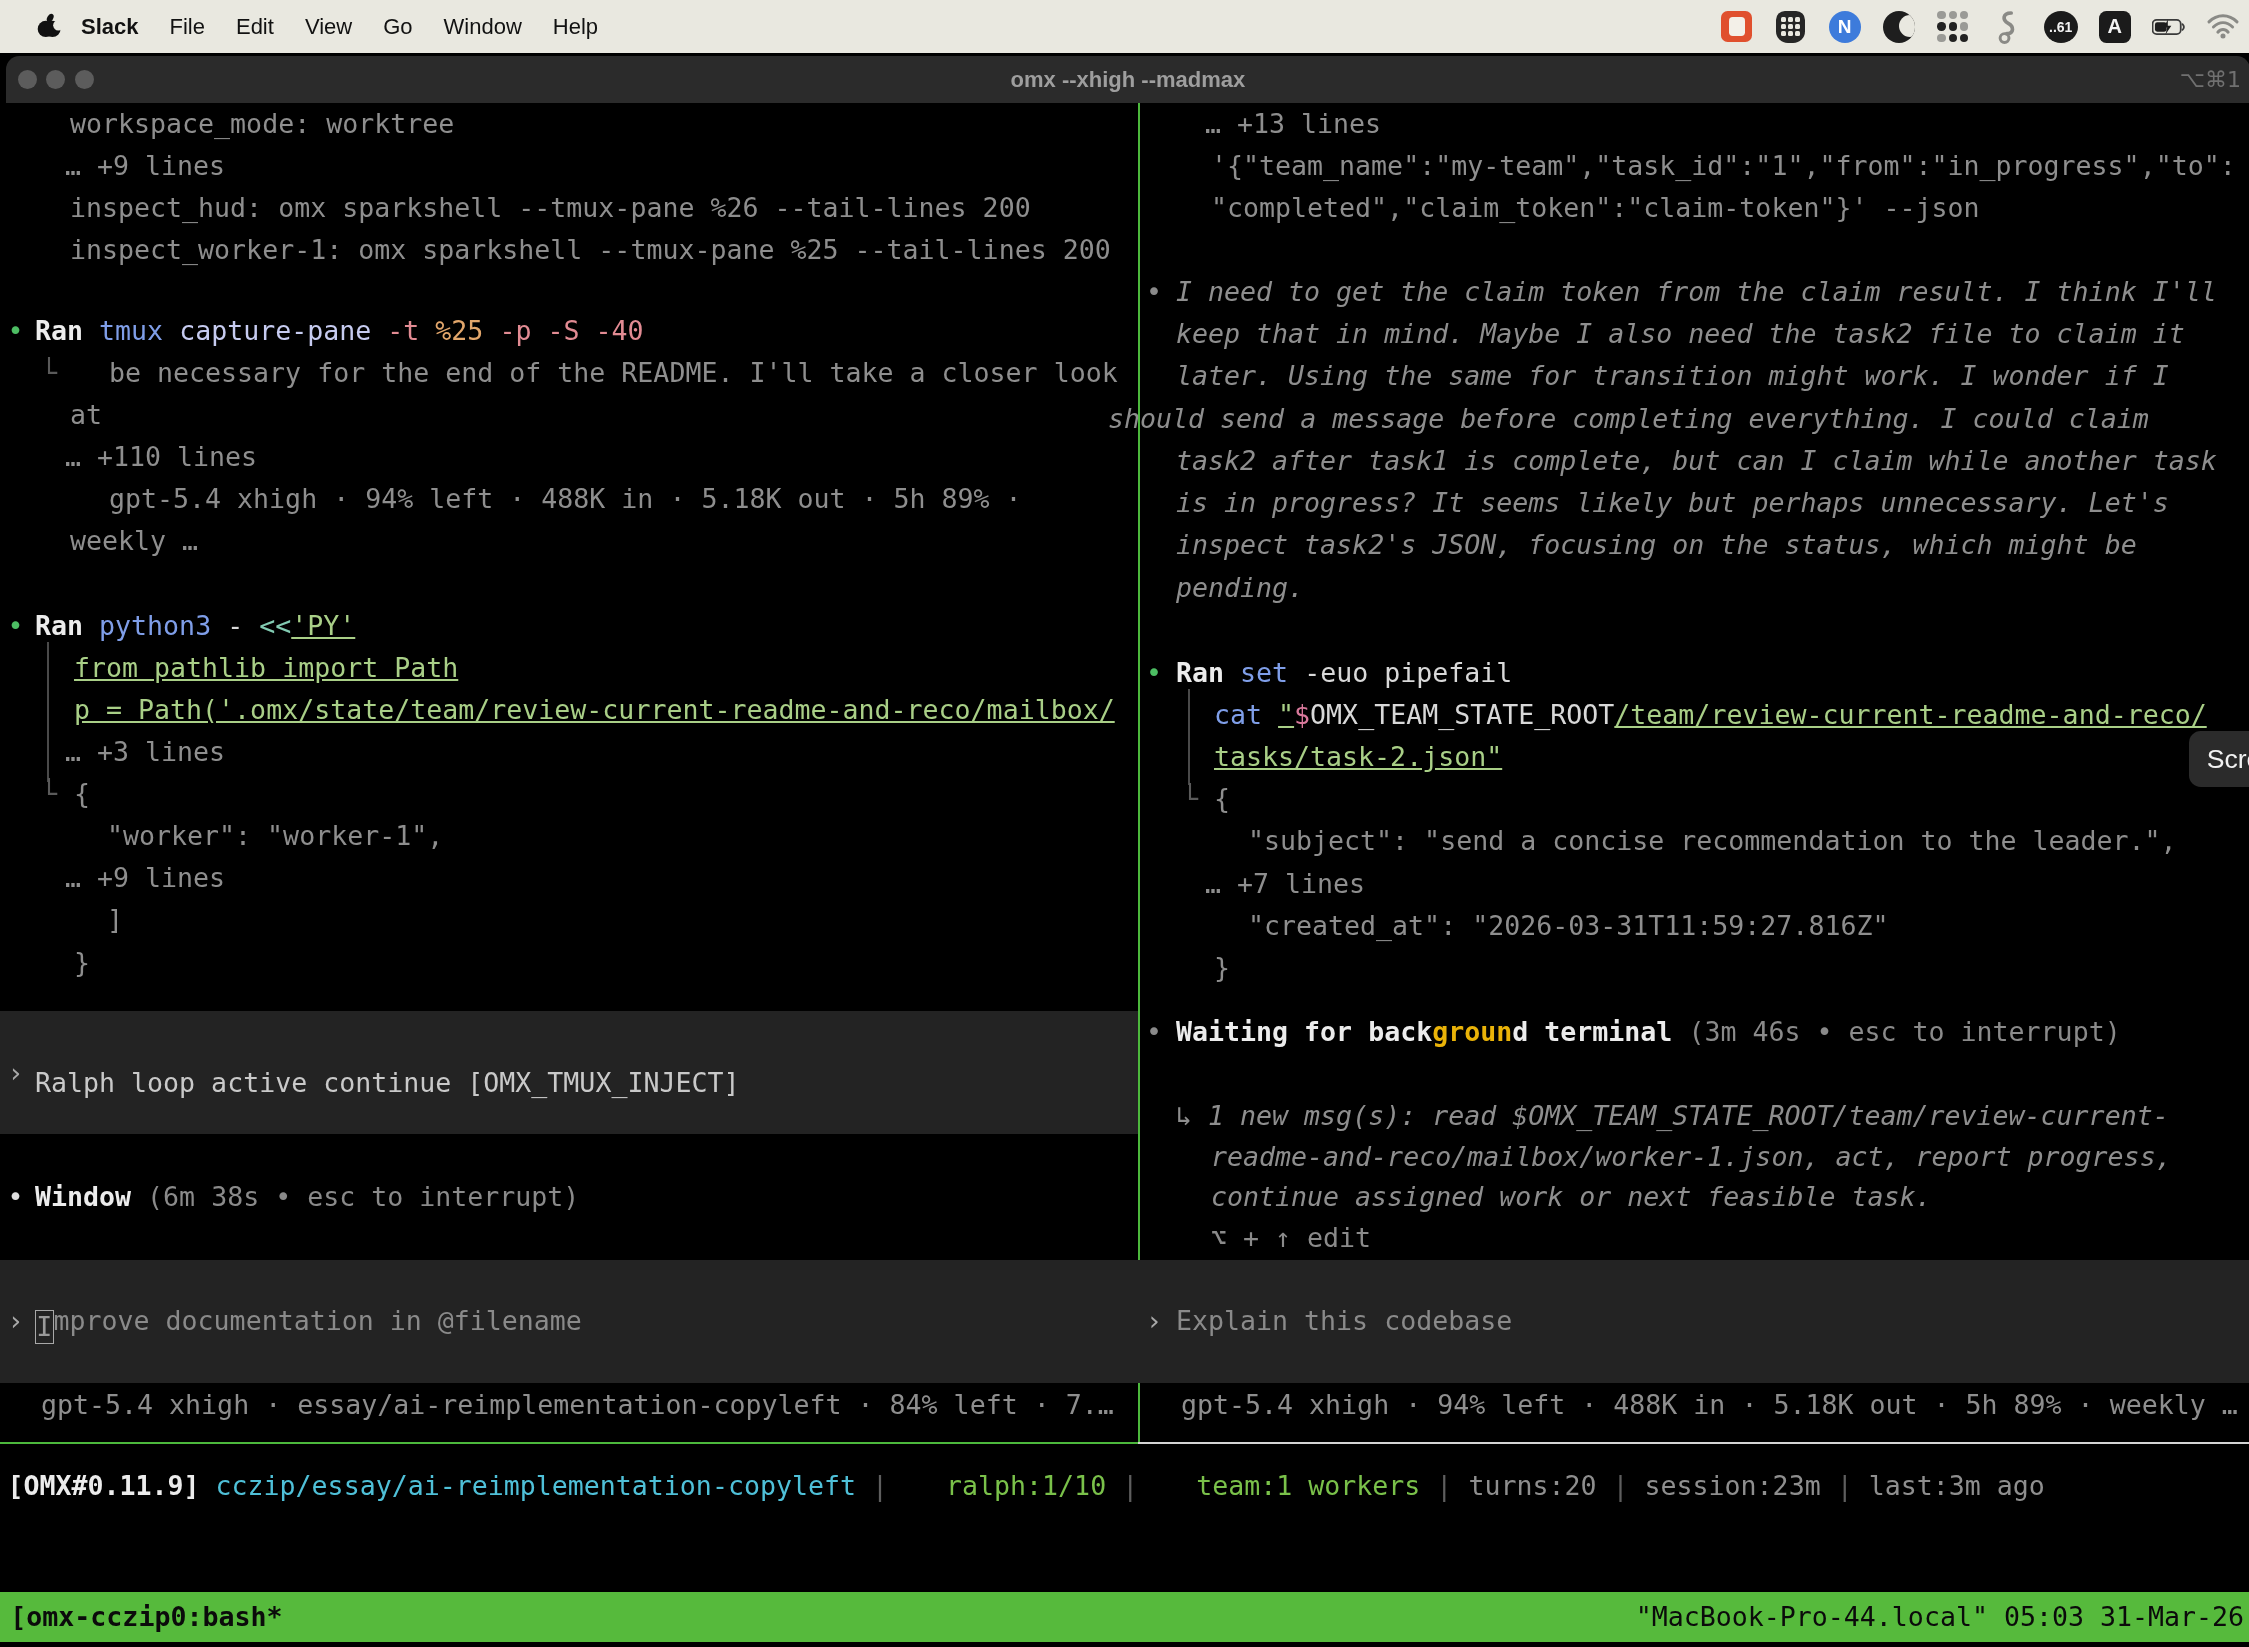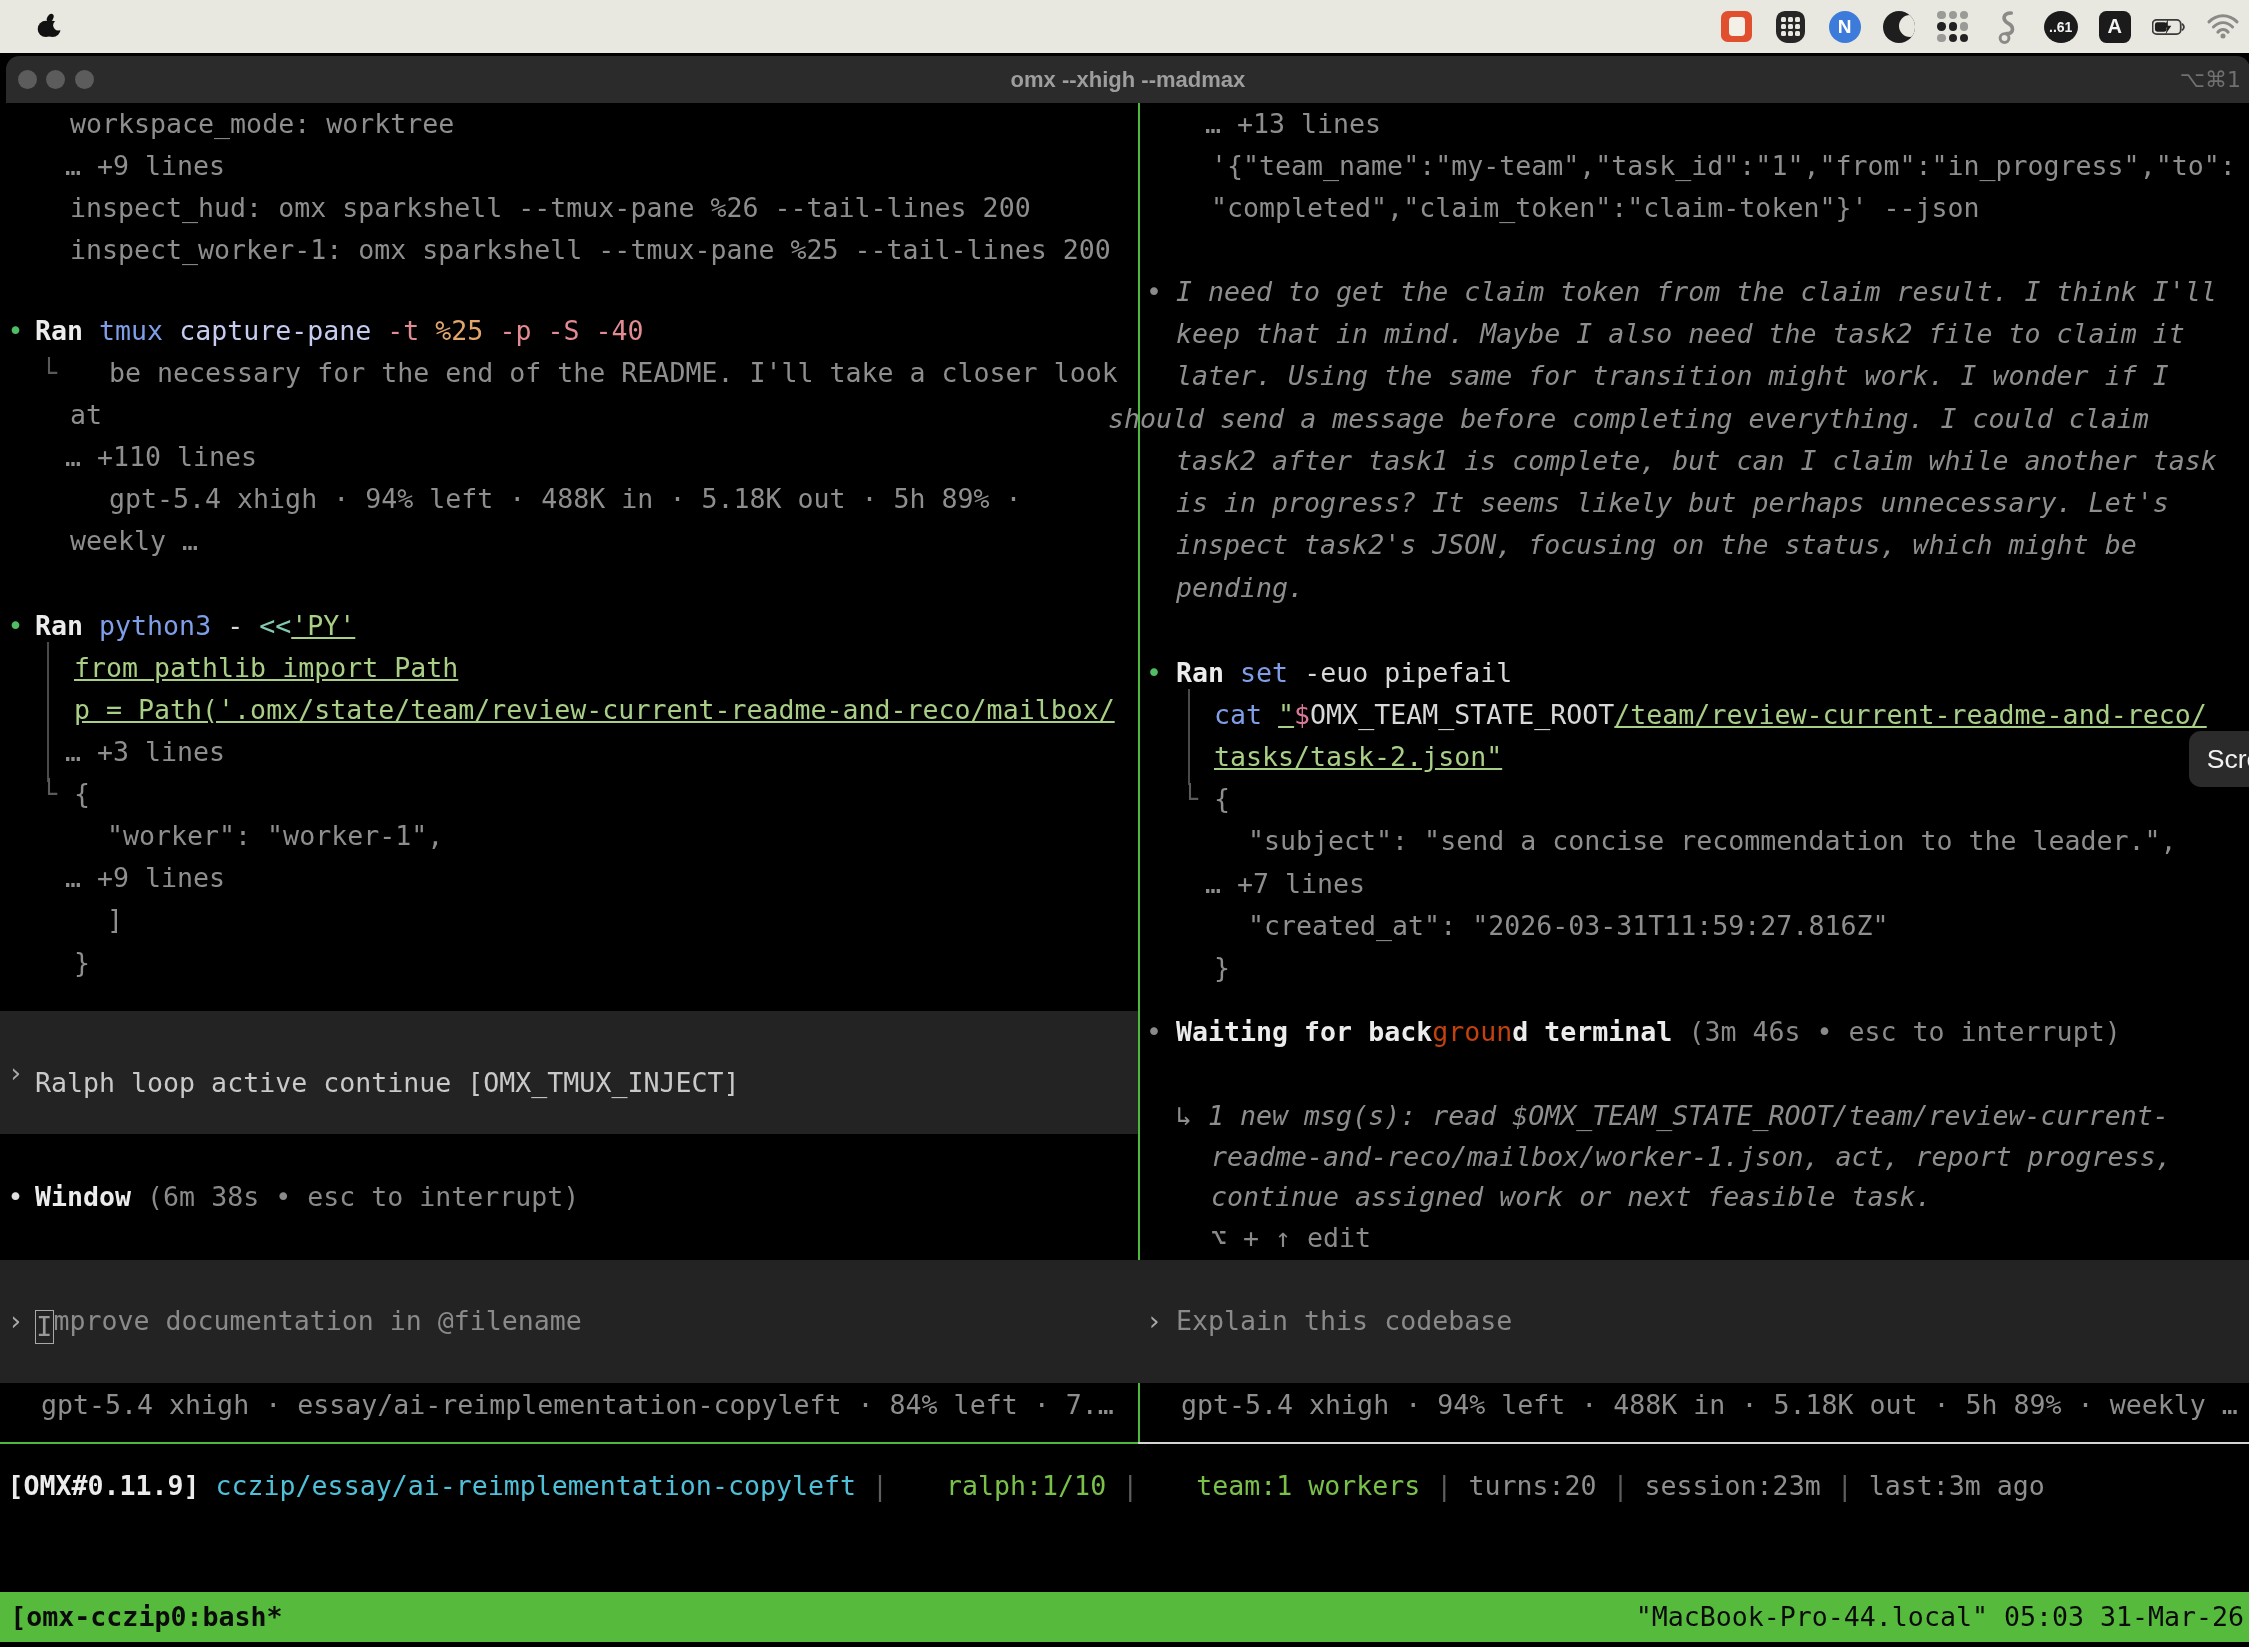--- a/index.html
+++ b/index.html
@@ -68,21 +68,21 @@
   .bullet-w { color:#E0E0E0; }
   .conn { color:#5A5A5A; }
   .vline { position:absolute; width:2.2px; background:#4A4A4A; }
   .band { position:absolute; background:#232323; }
   .divider-v { position:absolute; left:1138px; top:0; width:2.2px; height:1341px; background:#4CB83C; }
   .hline-green { position:absolute; left:0; top:1339px; width:1138px; height:2.2px; background:#4CB83C; }
   .hline-white { position:absolute; left:1138px; top:1339px; width:1112px; height:2.2px; background:#D4D4D4; }
   .chev { color:#A8A8A8; }
   .cursor-block { display:inline-block; width:18.5px; height:34px; border:1.5px solid #A8A8A8;
     color:#9A9A9A; text-align:center; line-height:31px; vertical-align:-5.9px; }
-  .shimmer { color:#c2410c; font-weight:400; }
+  .shimmer { color:#eab308; font-weight:700; }
 
   
   .omx-line { position:absolute; left:7.4px; top:1465px; height:42px; line-height:42px; white-space:pre;
     font-family:"DejaVu Sans Mono", monospace; font-size:26.6px; color:#8E8E8E; }
   .omx-sep { color:#5E5E5E; }
   .cyan { color:#4FC0D8; }
   .sgreen { color:#7AC14A;margin-left:42px; }
   .tmuxbar { position:absolute; left:0; top:1592px; width:2250px; height:50px; background:#56BA3C;
     font-family:"DejaVu Sans Mono", monospace; font-size:26.6px; color:#0B0B0B; }
   .tmux-left { position:absolute; left:10.3px; top:0; height:50px; line-height:50px; font-weight:700; white-space:pre; }
@@ -94,20 +94,29 @@
 </head>
 <body>
 
 <div class="menubar">
   <svg class="apple" viewBox="0 0 40 40">
     <circle cx="16" cy="23" r="11" fill="#111"></circle>
     <circle cx="25" cy="23" r="11" fill="#111"></circle>
     <circle cx="33" cy="18" r="7" fill="#E9E8E0"></circle>
     <ellipse cx="22" cy="8" rx="4" ry="6" fill="#111" transform="rotate(30 22 8)"></ellipse>
   </svg>
+  <div class="menu-items">
+    <span class="menu-app">Slack</span>
+    <span class="menu-item">File</span>
+    <span class="menu-item">Edit</span>
+    <span class="menu-item">View</span>
+    <span class="menu-item">Go</span>
+    <span class="menu-item">Window</span>
+    <span class="menu-item">Help</span>
+  </div>
   <div class="status-icons">
     <div class="sicon">
         <div class="icon-record"></div>
       </div>
     <div class="sicon">
       <div class="icon-shield">
           <div class="dotgrid-s">
             <i></i>
             <i></i>
             <i></i>

